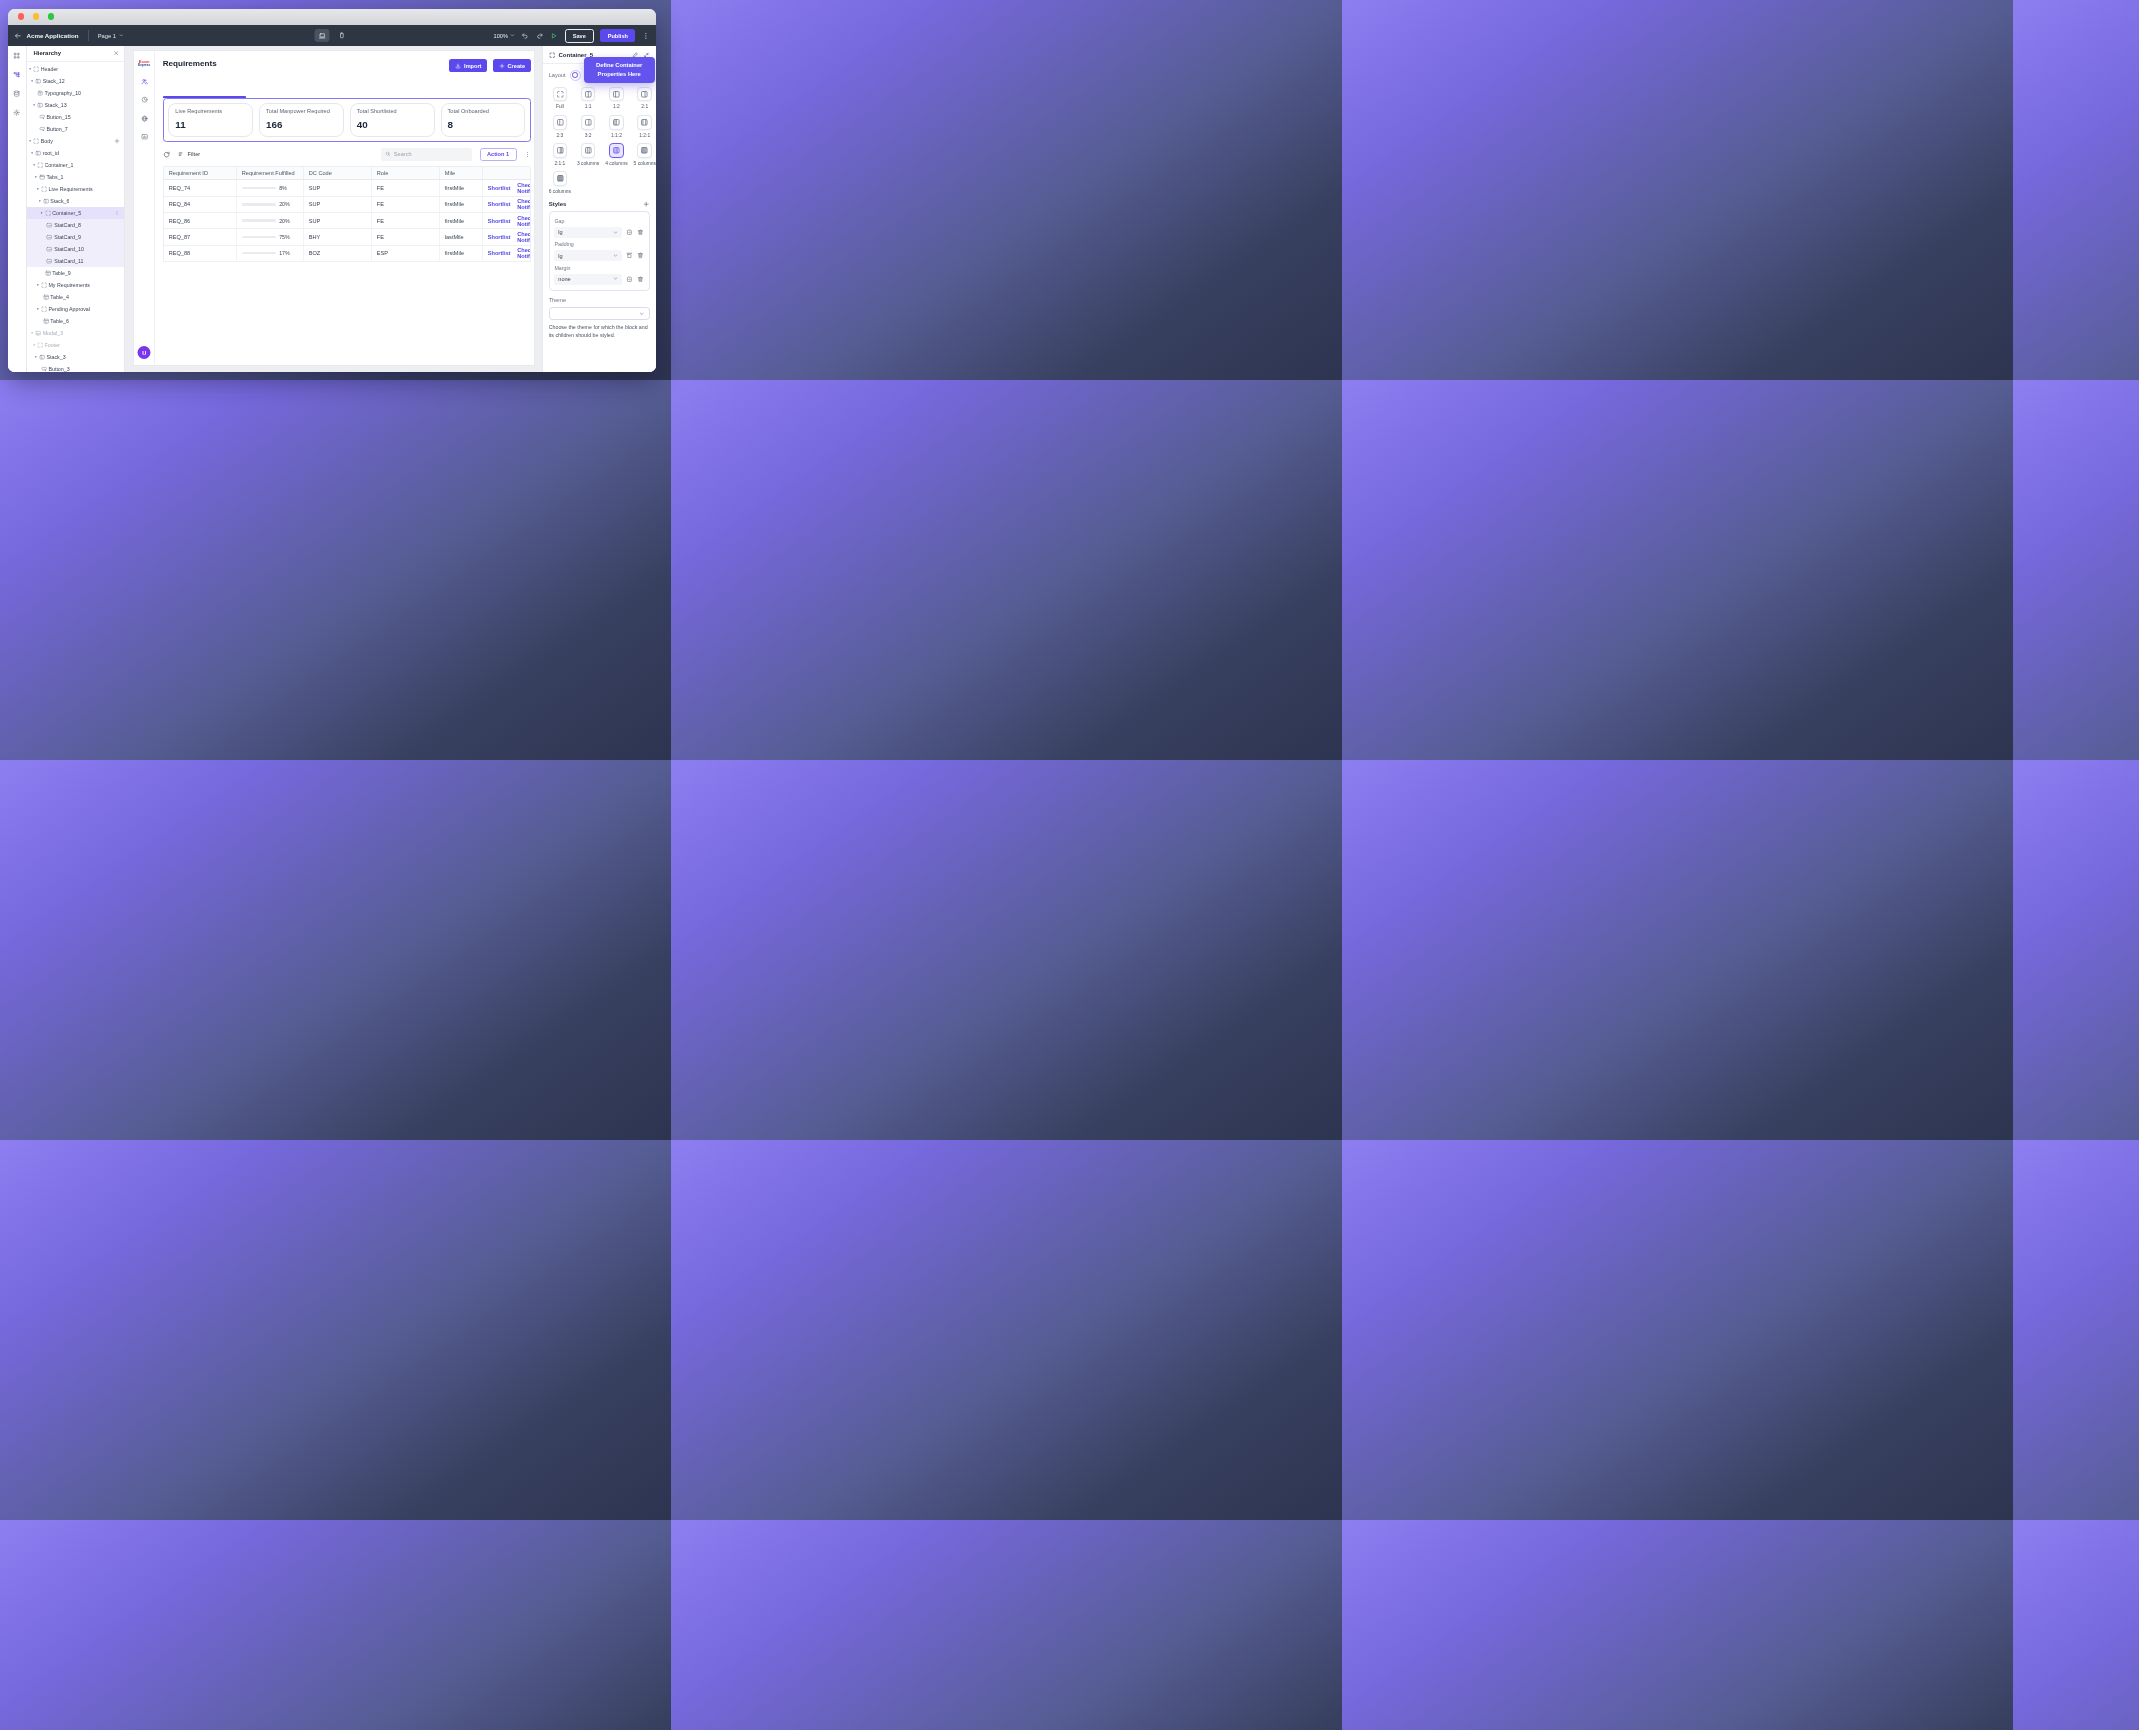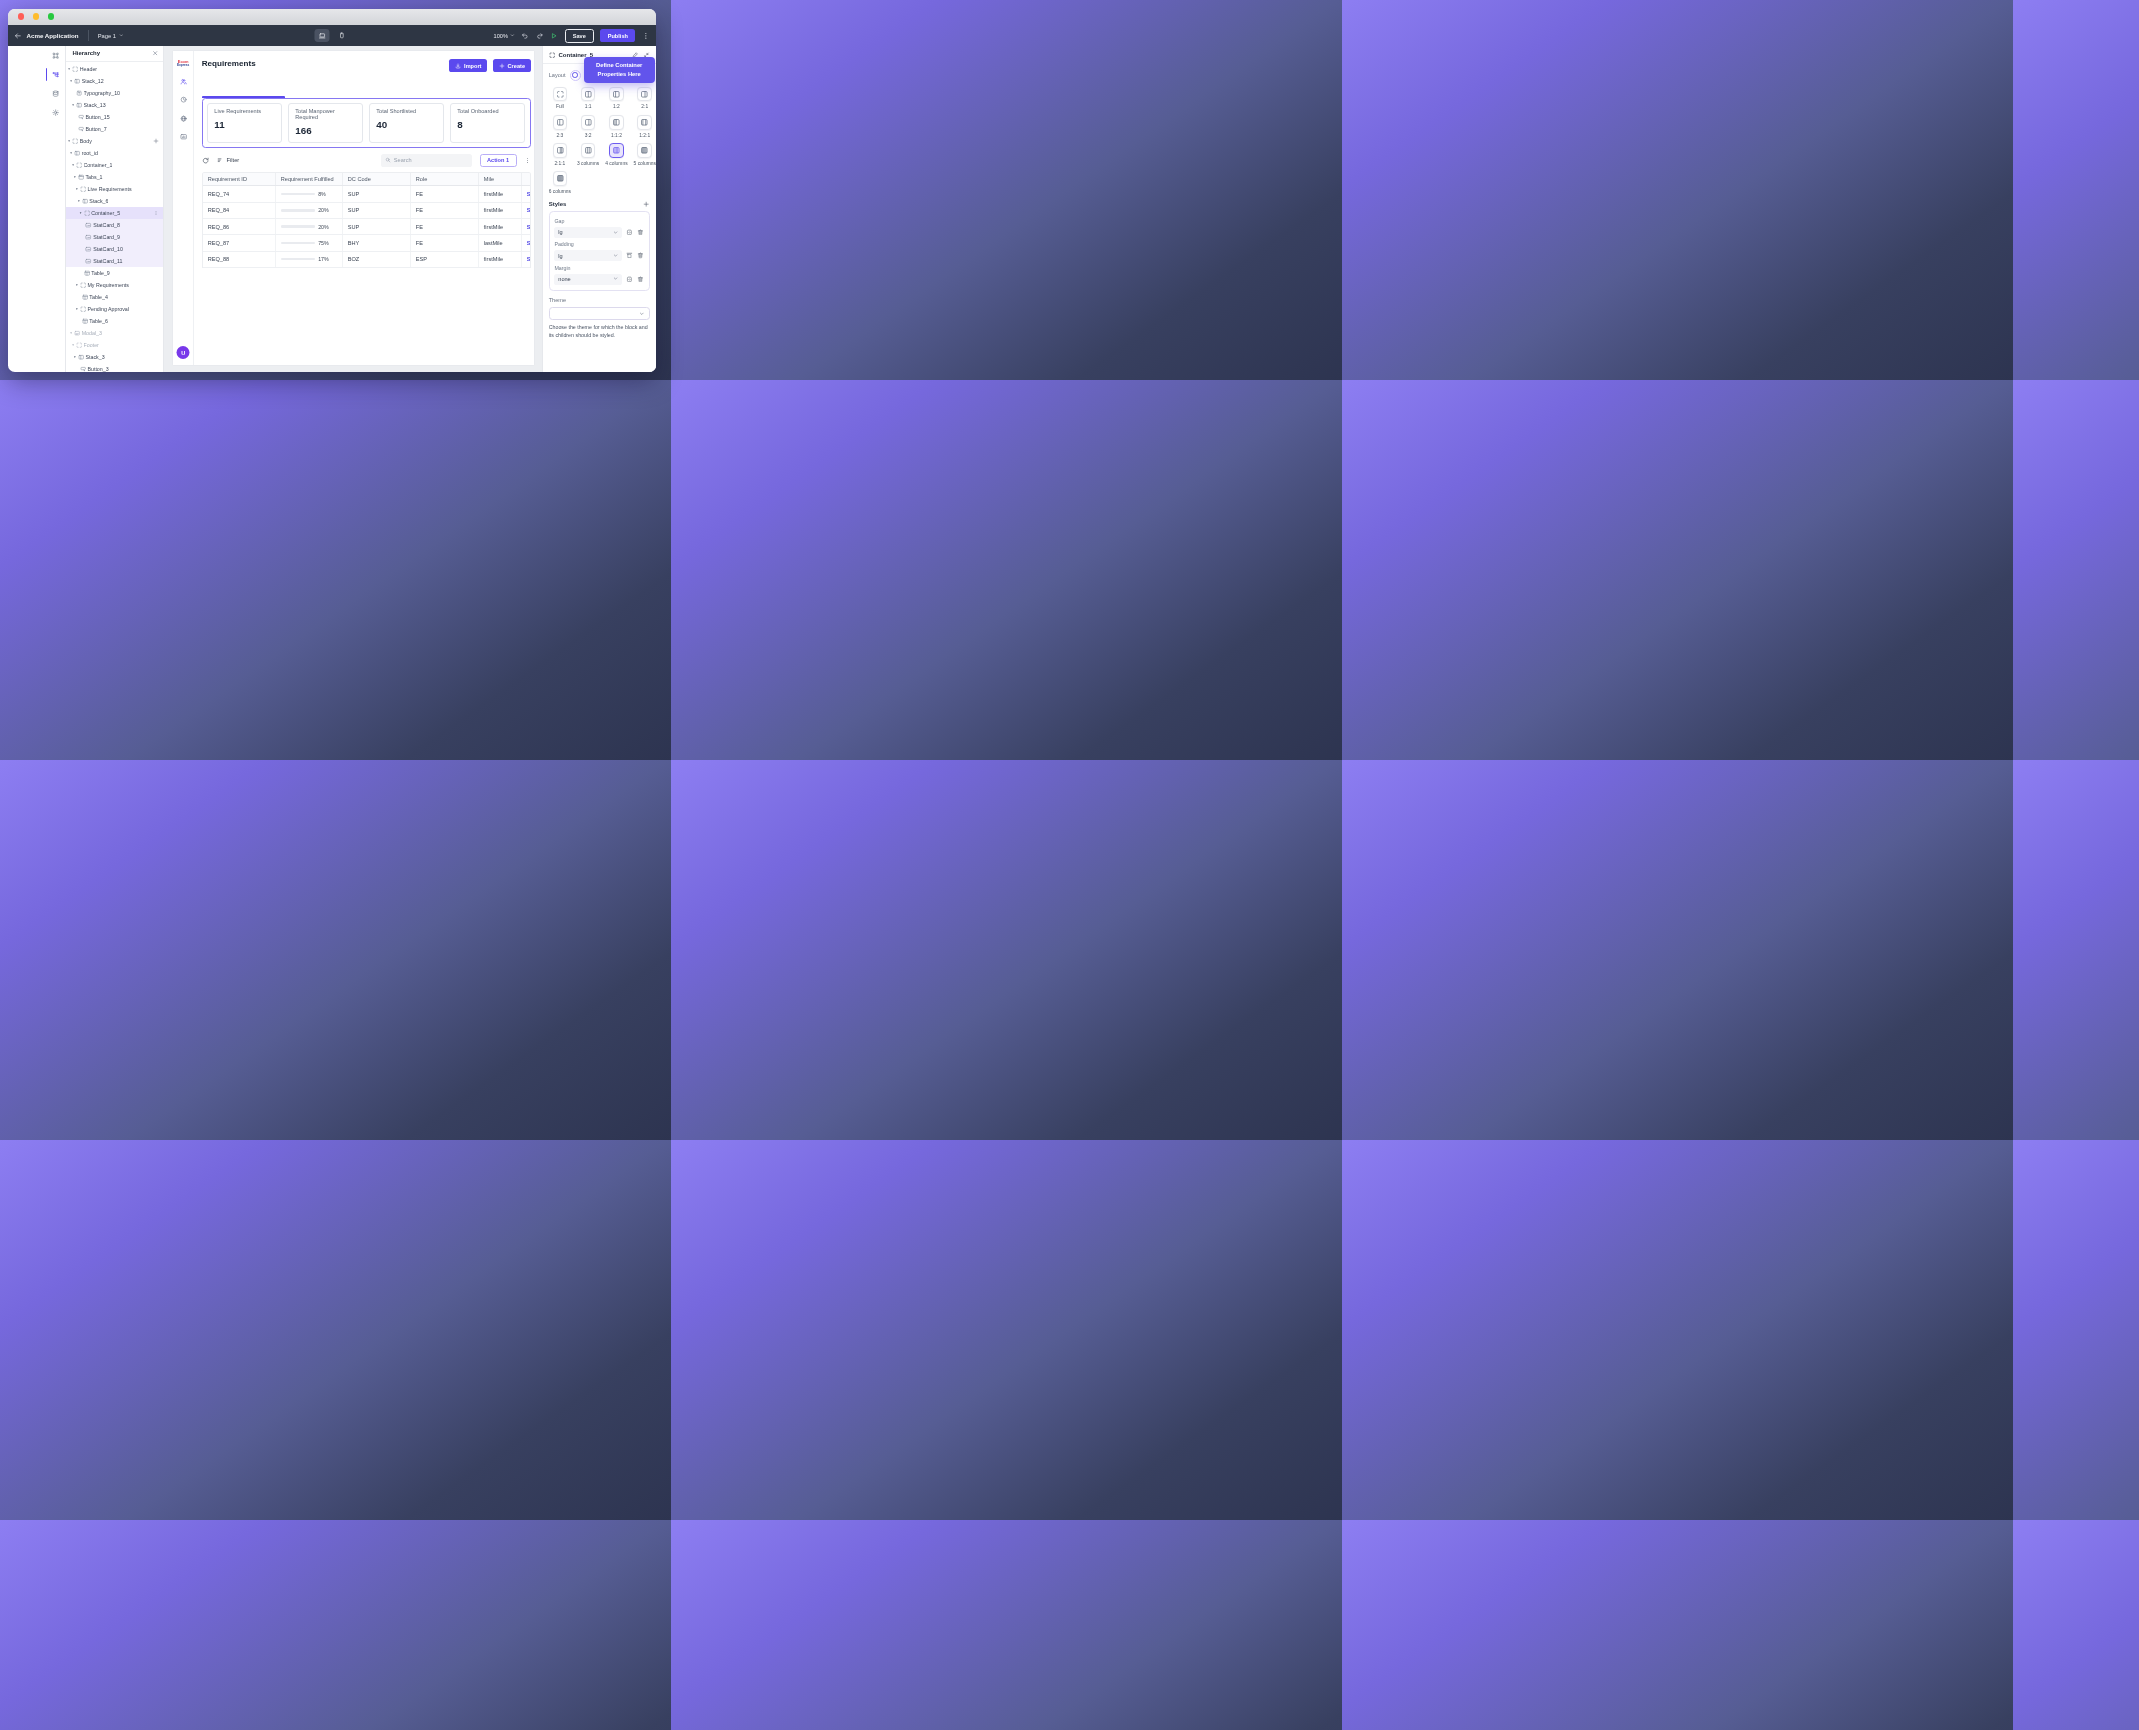--- a/index.html
+++ b/index.html
@@ -18,21 +18,21 @@
   .page-sel { display:flex; align-items:center; gap:2.6px; font-size:5.8px; color:#e3e6ec; cursor:pointer; }
   .tb-center { position:absolute; left:50%; transform:translateX(-50%); display:flex; align-items:center; gap:4.3px; }
   .dev-btn { width:15.4px; height:13px; border-radius:3.4px; display:flex; align-items:center; justify-content:center; color:#eef0f4; }
   .dev-btn.active { background:#4a5262; }
   .tb-right { margin-left:auto; display:flex; align-items:center; gap:6.8px; }
   .zoom-sel { display:flex; align-items:center; gap:2.1px; font-size:5.6px; }
   .tb-icon { width:7.7px; height:7.7px; color:#d6dae2; }
   .btn-save { background:transparent; border:0.4px solid #eceef2; color:#f2f4f7; font-size:5.6px; font-weight:600; border-radius:2.6px; padding:3px 6.8px; cursor:pointer; font-family:inherit; }
   .btn-publish { background:#5b49ee; border:none; color:#fff; font-size:5.6px; font-weight:600; border-radius:2.6px; padding:3.4px 7.3px; cursor:pointer; font-family:inherit; }
   
-  .main { flex:1; display:flex; min-height:0; background:#eceef1;margin-left:39px; }
+  .main { flex:1; display:flex; min-height:0; background:#eceef1; }
   .rail { width:19.7px; background:#fff; border-right:0.4px solid #e6e8ec; display:flex; flex-direction:column; align-items:center; padding-top:6px; gap:11px; flex:0 0 auto; }
   .rail-item { width:19.7px; height:7.7px; display:flex; align-items:center; justify-content:center; color:#6b7585; position:relative; cursor:pointer; }
   .rail-item.active { color:#5b49ee; }
   .rail-item.active::before { content:""; position:absolute; left:0; top:-2.6px; width:1.3px; height:13px; background:#5b49ee; border-radius:0 0.9px 0.9px 0; }
   .rail-item svg { width:7.3px; height:7.3px; }
   
   .hier { width:98px; background:#fff; border-right:0.4px solid #e6e8ec; display:flex; flex-direction:column; flex:0 0 auto; min-height:0; }
   .hier-head { height:15.4px; display:flex; align-items:center; justify-content:space-between; padding:0 5.1px 0 6px; border-bottom:0.4px solid #eceef1; flex:0 0 auto; }
   .hier-title { font-size:6px; font-weight:700; color:#1e2531; }
   .hier-close { width:6.4px; height:6.4px; color:#6b7585; cursor:pointer; }
@@ -63,21 +63,21 @@
   .btn-purple { display:flex; align-items:center; gap:3px; background:#5b49ee; color:#fff; border:none; border-radius:2.6px; height:13px; padding:0 6px; font-size:5.6px; font-weight:600; cursor:pointer; font-family:inherit; }
   .btn-purple svg { width:6px; height:6px; }
   
   .tabs { margin-top:11.6px; display:flex; align-items:center; gap:9.4px; position:relative; height:11px; }
   .tab { display:flex; align-items:center; gap:3.4px; font-size:5.8px; color:#525c6b; cursor:pointer; position:relative; }
   .tab.active { color:#5b49ee; font-weight:700; }
   .tab-indicator { position:absolute; left:0; bottom:-3px; width:83px; height:1.3px; background:#5b49ee; border-radius:0.9px 0.9px 0 0; z-index:2; }
   
   .statbox { margin-top:3px; border:0.9px solid #8677f2; border-radius:3.4px; padding:3.9px 4.7px; }
   .stats { display:grid; grid-template-columns:repeat(4,1fr); gap:6px; }
-  .stat { border:0.4px solid #e4e7ec; border-radius:3px; padding:4.7px 6px 5.6px; background:#fff; }
+  .stat { border:0.4px solid #e4e7ec; border-radius:8px; padding:4.7px 6px 5.6px; background:#fff; }
   .stat .slabel { font-size:5.6px; color:#5b6574; }
   .stat .svalue { font-size:9.8px; font-weight:700; color:#1d2737; margin-top:5.1px; }
   
   .frow { margin-top:6px; display:flex; align-items:center; gap:7.7px; }
   .ficon { width:7.3px; height:7.3px; color:#3f4856; cursor:pointer; }
   .flabel { display:flex; align-items:center; gap:3.4px; font-size:5.8px; color:#3a4352; cursor:pointer; }
   .search { margin-left:auto; width:91px; height:12.4px; background:#f3f4f6; border-radius:2.6px; display:flex; align-items:center; padding:0 3.9px; gap:3px; color:#9aa2ae; }
   .search input { border:none; background:transparent; outline:none; font-size:5.6px; color:#3a4352; width:100%; font-family:inherit; }
   .search input::placeholder { color:#9aa2ae; }
   .search svg { width:6px; height:6px; flex:0 0 auto; }

